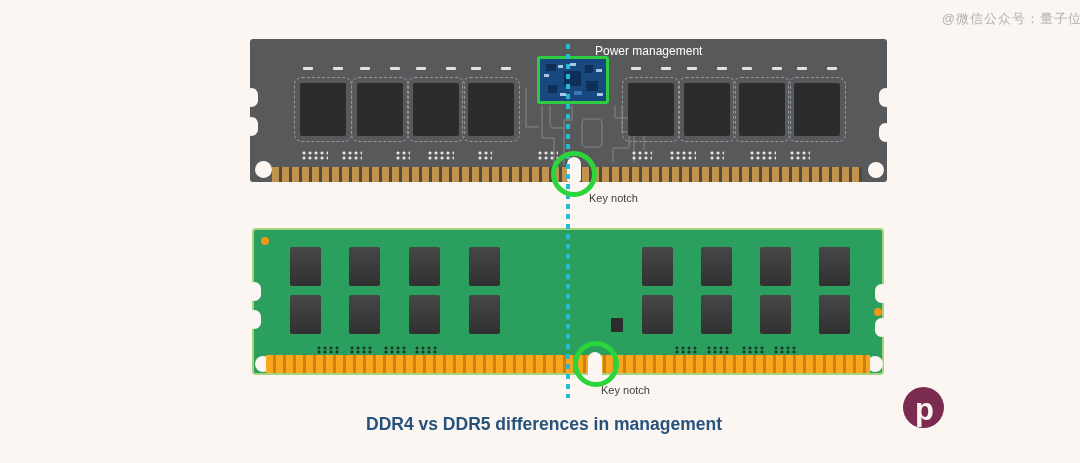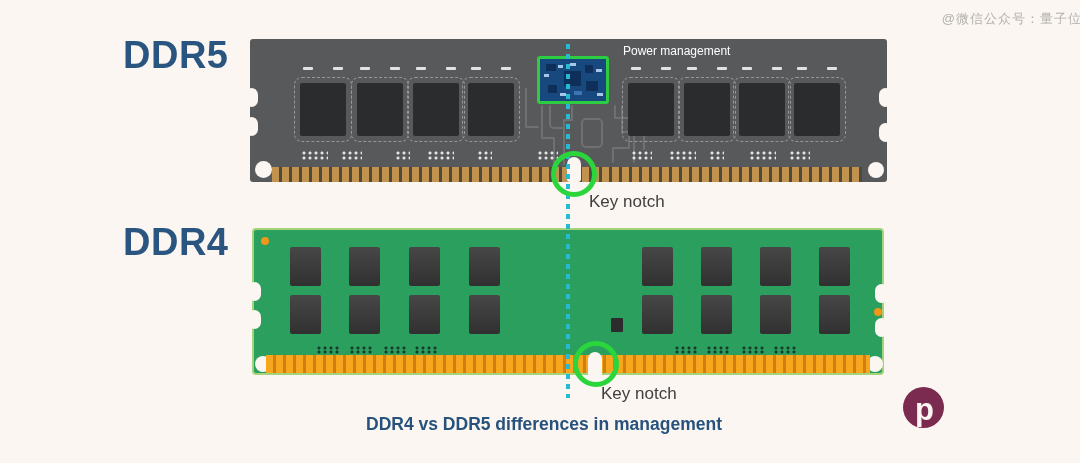--- a/index.html
+++ b/index.html
@@ -26,21 +26,21 @@
   .chip5::before{left:3px;} .chip5::after{right:3px;}
   .vias{position:absolute;height:9px;
     background-image:radial-gradient(circle at 2px 2px,rgba(240,240,240,.92) 1.4px,transparent 1.7px);
     background-size:6px 5px;}
   .vias4{position:absolute;height:8px;
     background-image:radial-gradient(circle at 2px 2px,rgba(22,40,32,.85) 1.4px,transparent 1.7px);
     background-size:6px 4px;}
   .traces{position:absolute;left:266px;top:18px;}
   .pmic{position:absolute;left:287px;top:17px;width:72px;height:48px;background:#17497f;
     border:3px solid #2ecc40;border-radius:3px;box-sizing:border-box;z-index:3;}
-  .pm-label{position:absolute;left:345px;top:5px;font-size:12px;color:#ffffff;z-index:4;margin-left:28px;}
+  .pm-label{position:absolute;left:345px;top:5px;font-size:12px;color:#ffffff;z-index:4;}
   .keynotch{position:absolute;width:14px;background:#fbf6f1;border-radius:7px 7px 3px 3px;z-index:2;}
   .kn5{left:317px;top:118px;height:25px;}
 
   
   .ddr4{position:absolute;left:252px;top:228px;width:632px;height:147px;background:#2b9f5e;
     border:2px solid #a3d47c;border-radius:4px;box-sizing:border-box;}
   .ddr4 .pins{position:absolute;left:12px;right:12px;bottom:0;height:18px;
     background:repeating-linear-gradient(90deg,#f8a61e 0 7px,#cd7f12 7px 10px);}
   .chip4{position:absolute;width:31px;height:39px;border-radius:2px;
     background:linear-gradient(180deg,#474747,#303030);}
@@ -48,43 +48,41 @@
   .odot{position:absolute;width:8px;height:8px;border-radius:50%;background:#f0971b;}
   .kn4{left:334px;top:122px;height:25px;}
 
   
   .guide-line{position:absolute;left:566px;top:44px;width:4px;height:354px;z-index:5;
     background:repeating-linear-gradient(180deg,#25bcd3 0 5px,transparent 5px 10px);}
   .ring{position:absolute;width:46px;height:46px;border:5px solid #2bd63c;border-radius:50%;
     box-sizing:border-box;z-index:6;}
   .ring5{left:551px;top:151px;}
   .ring4{left:573px;top:341px;}
-  .kn-label{position:absolute;font-size:17px;color:#3f3f3f;z-index:7;}
+  .kn-label{position:absolute;font-size:11px;color:#3f3f3f;z-index:7;}
   .kn-label.l5{left:589px;top:192px;}
   .kn-label.l4{left:601px;top:384px;}
 
   
   .caption{position:absolute;left:0;right:0;top:414px;text-align:center;
     font-size:17.5px;font-weight:700;color:#27527d;}
 
   
   .logo{position:absolute;left:903px;top:387px;display:flex;align-items:center;gap:5px;z-index:7;}
   .logo-circle{width:41px;height:41px;border-radius:50%;background:#7b2a50;position:relative;}
   .logo-circle span{position:absolute;left:12px;top:2px;font-size:31px;font-weight:600;color:#fbf6f1;line-height:41px;}
   .logo-text{font-size:35px;font-weight:500;color:#7b2a50;letter-spacing:0.5px;line-height:1;}
 </style>
 </head>
 <body>
 
 <div class="stage">
 
   <div class="watermark">@微信公众号：量子位</div>
 
-  <div class="mod-label lbl-ddr5">DDR5</div>
-  <div class="mod-label lbl-ddr4">DDR4</div>
 
   <div class="ddr5">
 
     <div class="edge-notch" style="left:-5px;top:49px;"></div>
     <div class="edge-notch" style="left:-5px;top:78px;"></div>
     <div class="edge-notch" style="right:-5px;top:49px;"></div>
     <div class="edge-notch" style="right:-5px;top:84px;"></div>
 
     <div class="hole" style="left:5px;top:122px;width:17px;height:17px;"></div>
     <div class="hole" style="left:618px;top:123px;width:16px;height:16px;"></div>

